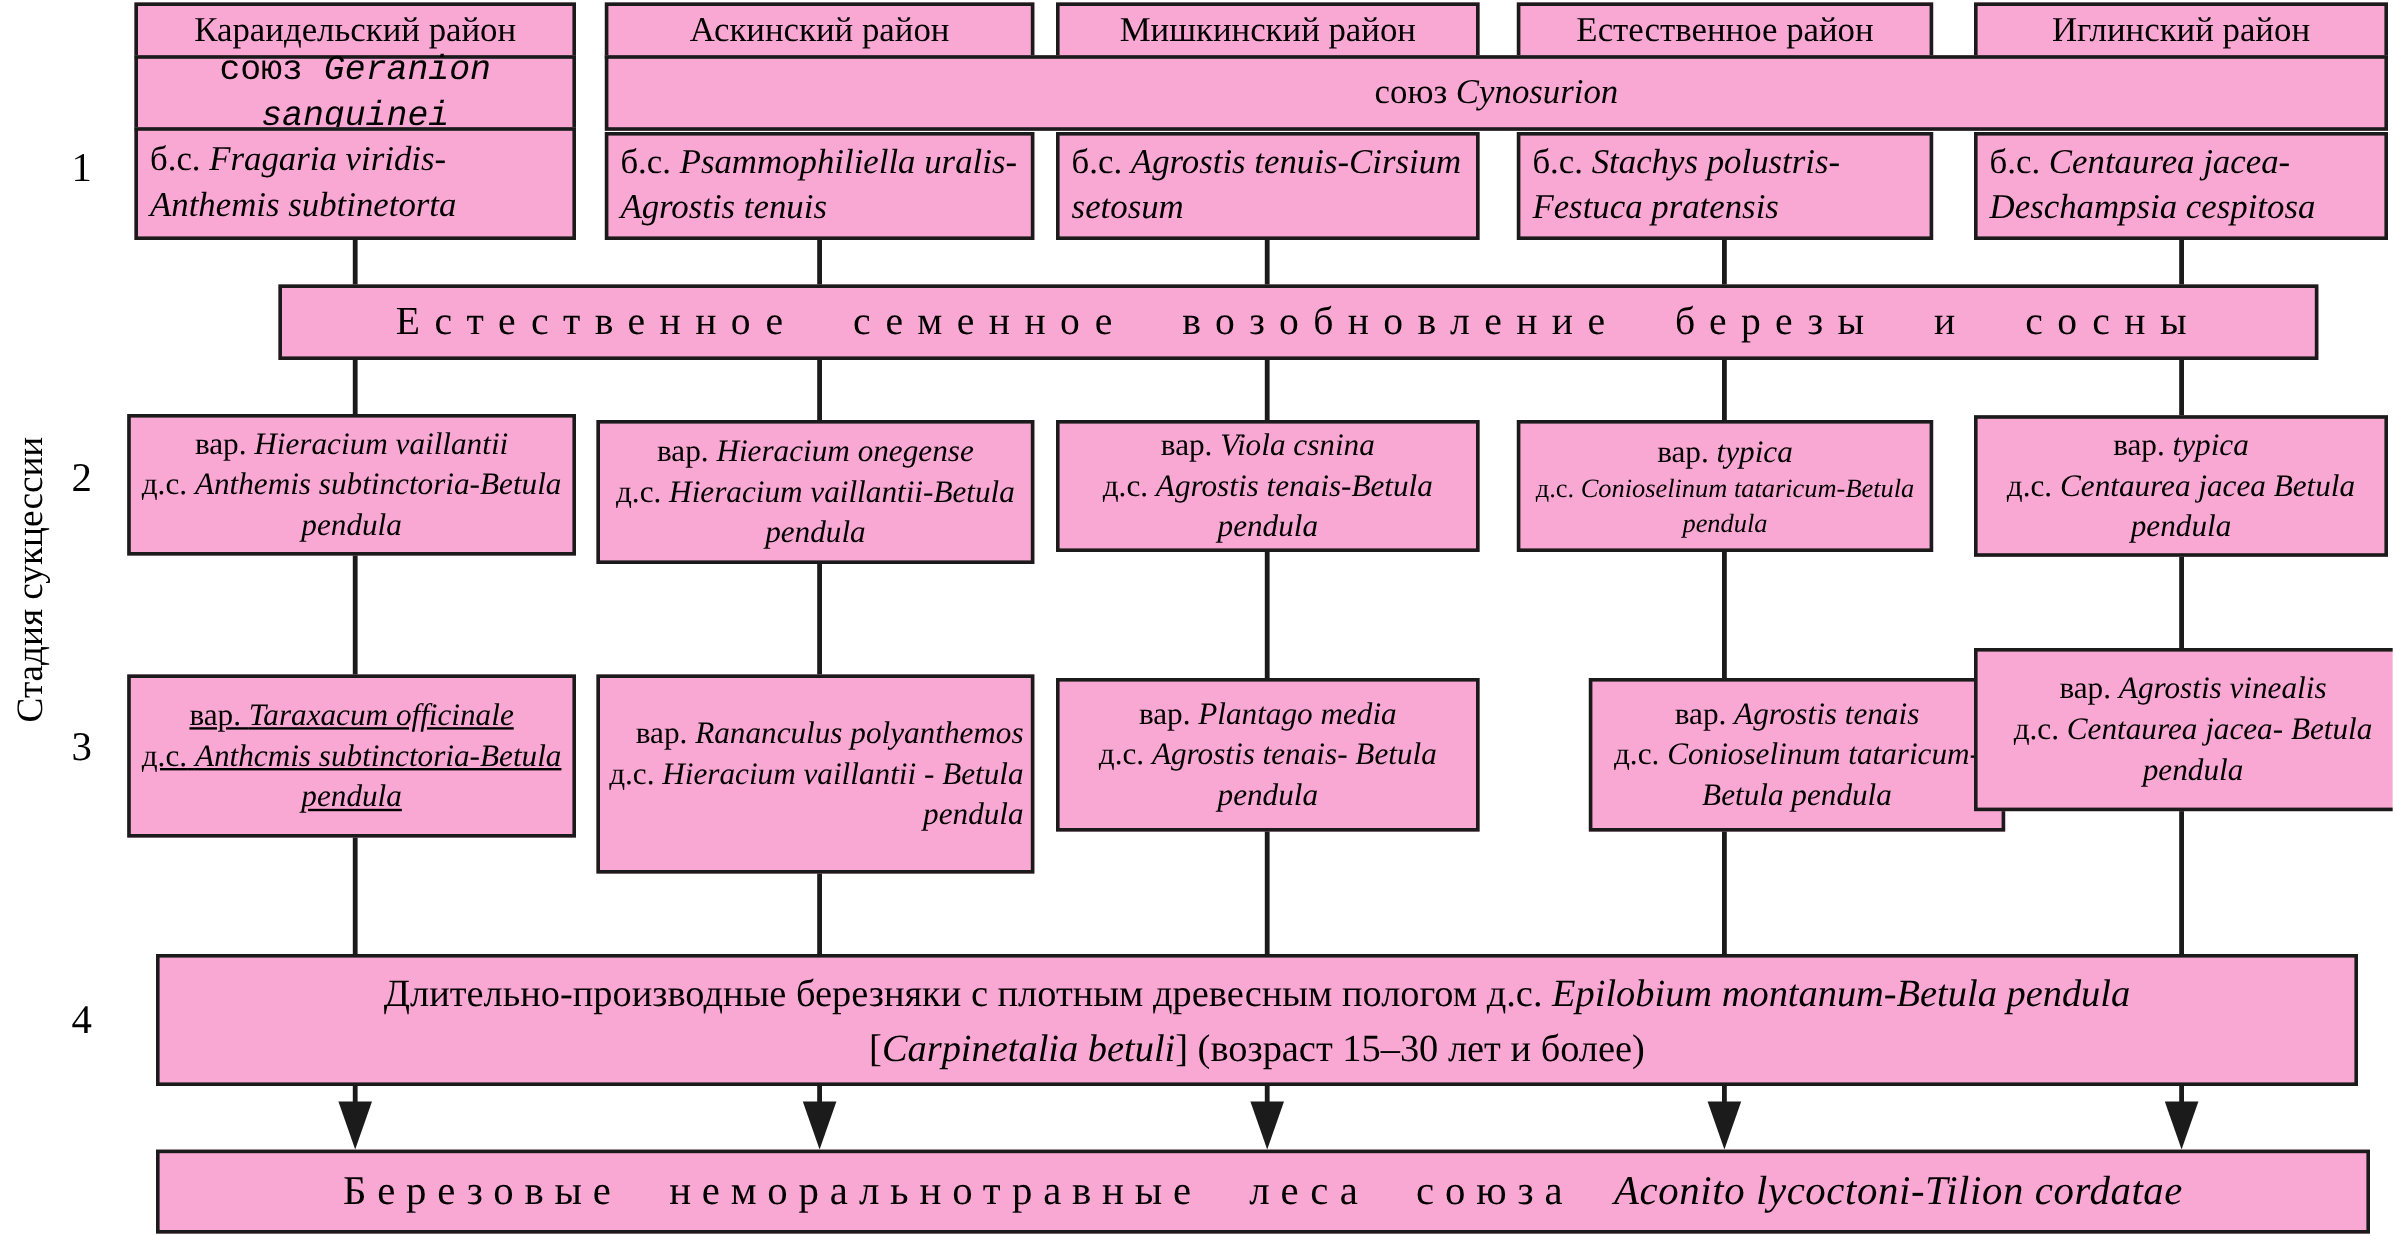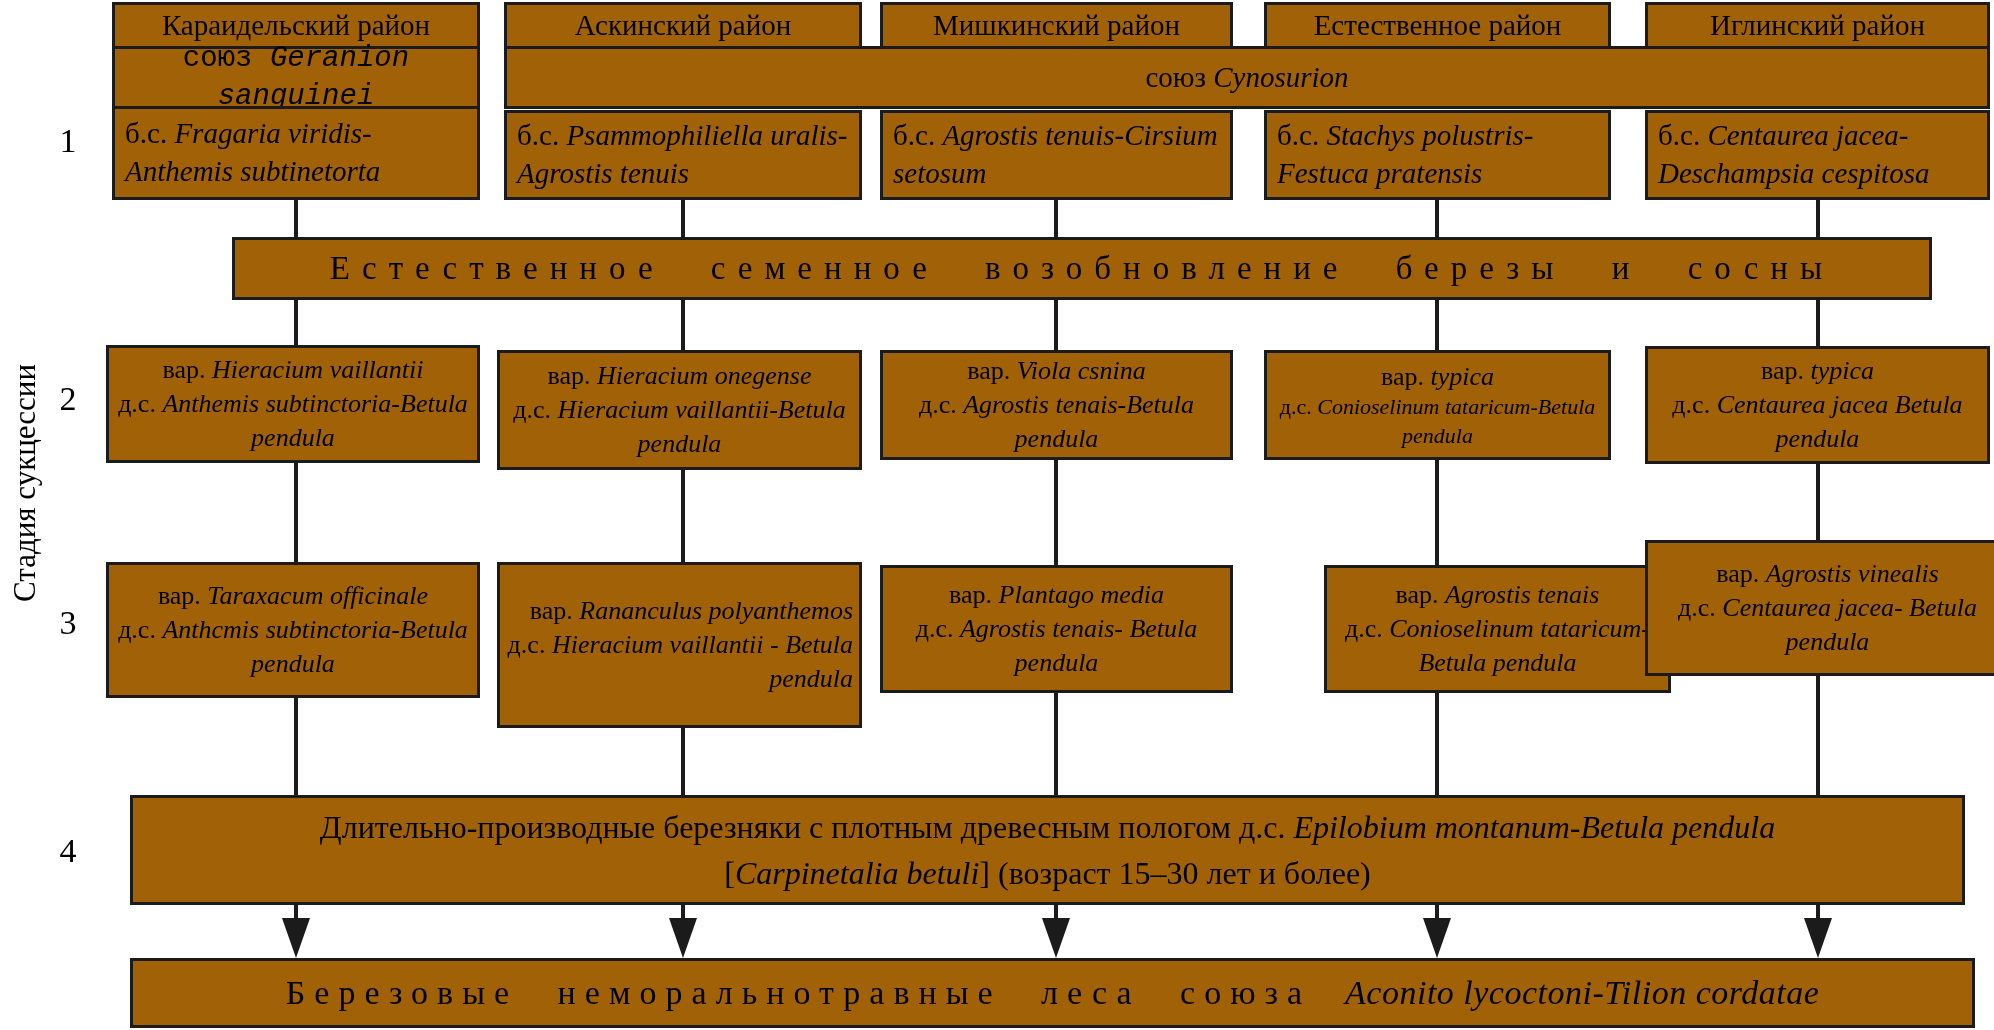--- a/index.html
+++ b/index.html
@@ -3,21 +3,21 @@
 <meta charset="utf-8">
 <style>
   :root { --ink: #1b1b1b; }
   html,body { margin:0; padding:0; background:#ffffff; }
   #canvas {
     position:relative; width:1994px; height:1030px; background:#ffffff;
     font-family:"Liberation Serif","DejaVu Serif",serif; color:#000;
     overflow:hidden;
   }
   .box {
-    position:absolute; box-sizing:border-box; background:#a16207;
+    position:absolute; box-sizing:border-box; background:#f9a8d4;
     border:3px solid var(--ink); z-index:2;
     display:flex; flex-direction:column; justify-content:center; align-items:center;
     text-align:center; line-height:1.3;
   }
   .hdr   { font-size:29px; }
   .union { font-size:29px; }
   .st1   { font-size:29px; align-items:flex-start; text-align:left; padding:2px 0 2px 10px; }
   .st23  { font-size:26px; padding:2px 6px; }
   .seg   { width:100%; }
   .it    { font-style:italic; }
@@ -114,21 +114,21 @@
   </div>
   <div class="box st23" style="left:1264px; top:350px; width:347px; height:110px;">
     <div class="seg"><span>вар.</span> <span class="it">typica</span></div>
     <div class="seg ds-small"><span>д.с.</span> <span class="it">Conioselinum tataricum-Betula pendula</span></div>
   </div>
   <div class="box st23" style="left:1645px; top:346px; width:345px; height:118px;">
     <div class="seg"><span>вар.</span> <span class="it">typica</span></div>
     <div class="seg"><span>д.с.</span> <span class="it">Centaurea jacea Betula pendula</span></div>
   </div>
 
-  <div class="box st23" style="left:106px;  top:562px; width:374px; height:136px;">
+  <div class="box st23" style="left:106px;  top:562px; width:374px; height:136px;text-decoration:underline;">
     <div class="seg"><span>вар.</span> <span class="it">Taraxacum officinale</span></div>
     <div class="seg"><span>д.с.</span> <span class="it">Anthcmis subtinctoria-Betula pendula</span></div>
   </div>
   <div class="box st23" style="left:497px;  top:562px; width:365px; height:166px;text-align:right;">
     <div class="seg"><span>вар.</span> <span class="it">Rananculus polyanthemos</span></div>
     <div class="seg"><span>д.с.</span> <span class="it">Hieracium vaillantii - Betula pendula</span></div>
   </div>
   <div class="box st23" style="left:880px;  top:565px; width:353px; height:128px;">
     <div class="seg"><span>вар.</span> <span class="it">Plantago media</span></div>
     <div class="seg"><span>д.с.</span> <span class="it">Agrostis tenais- Betula pendula</span></div>

